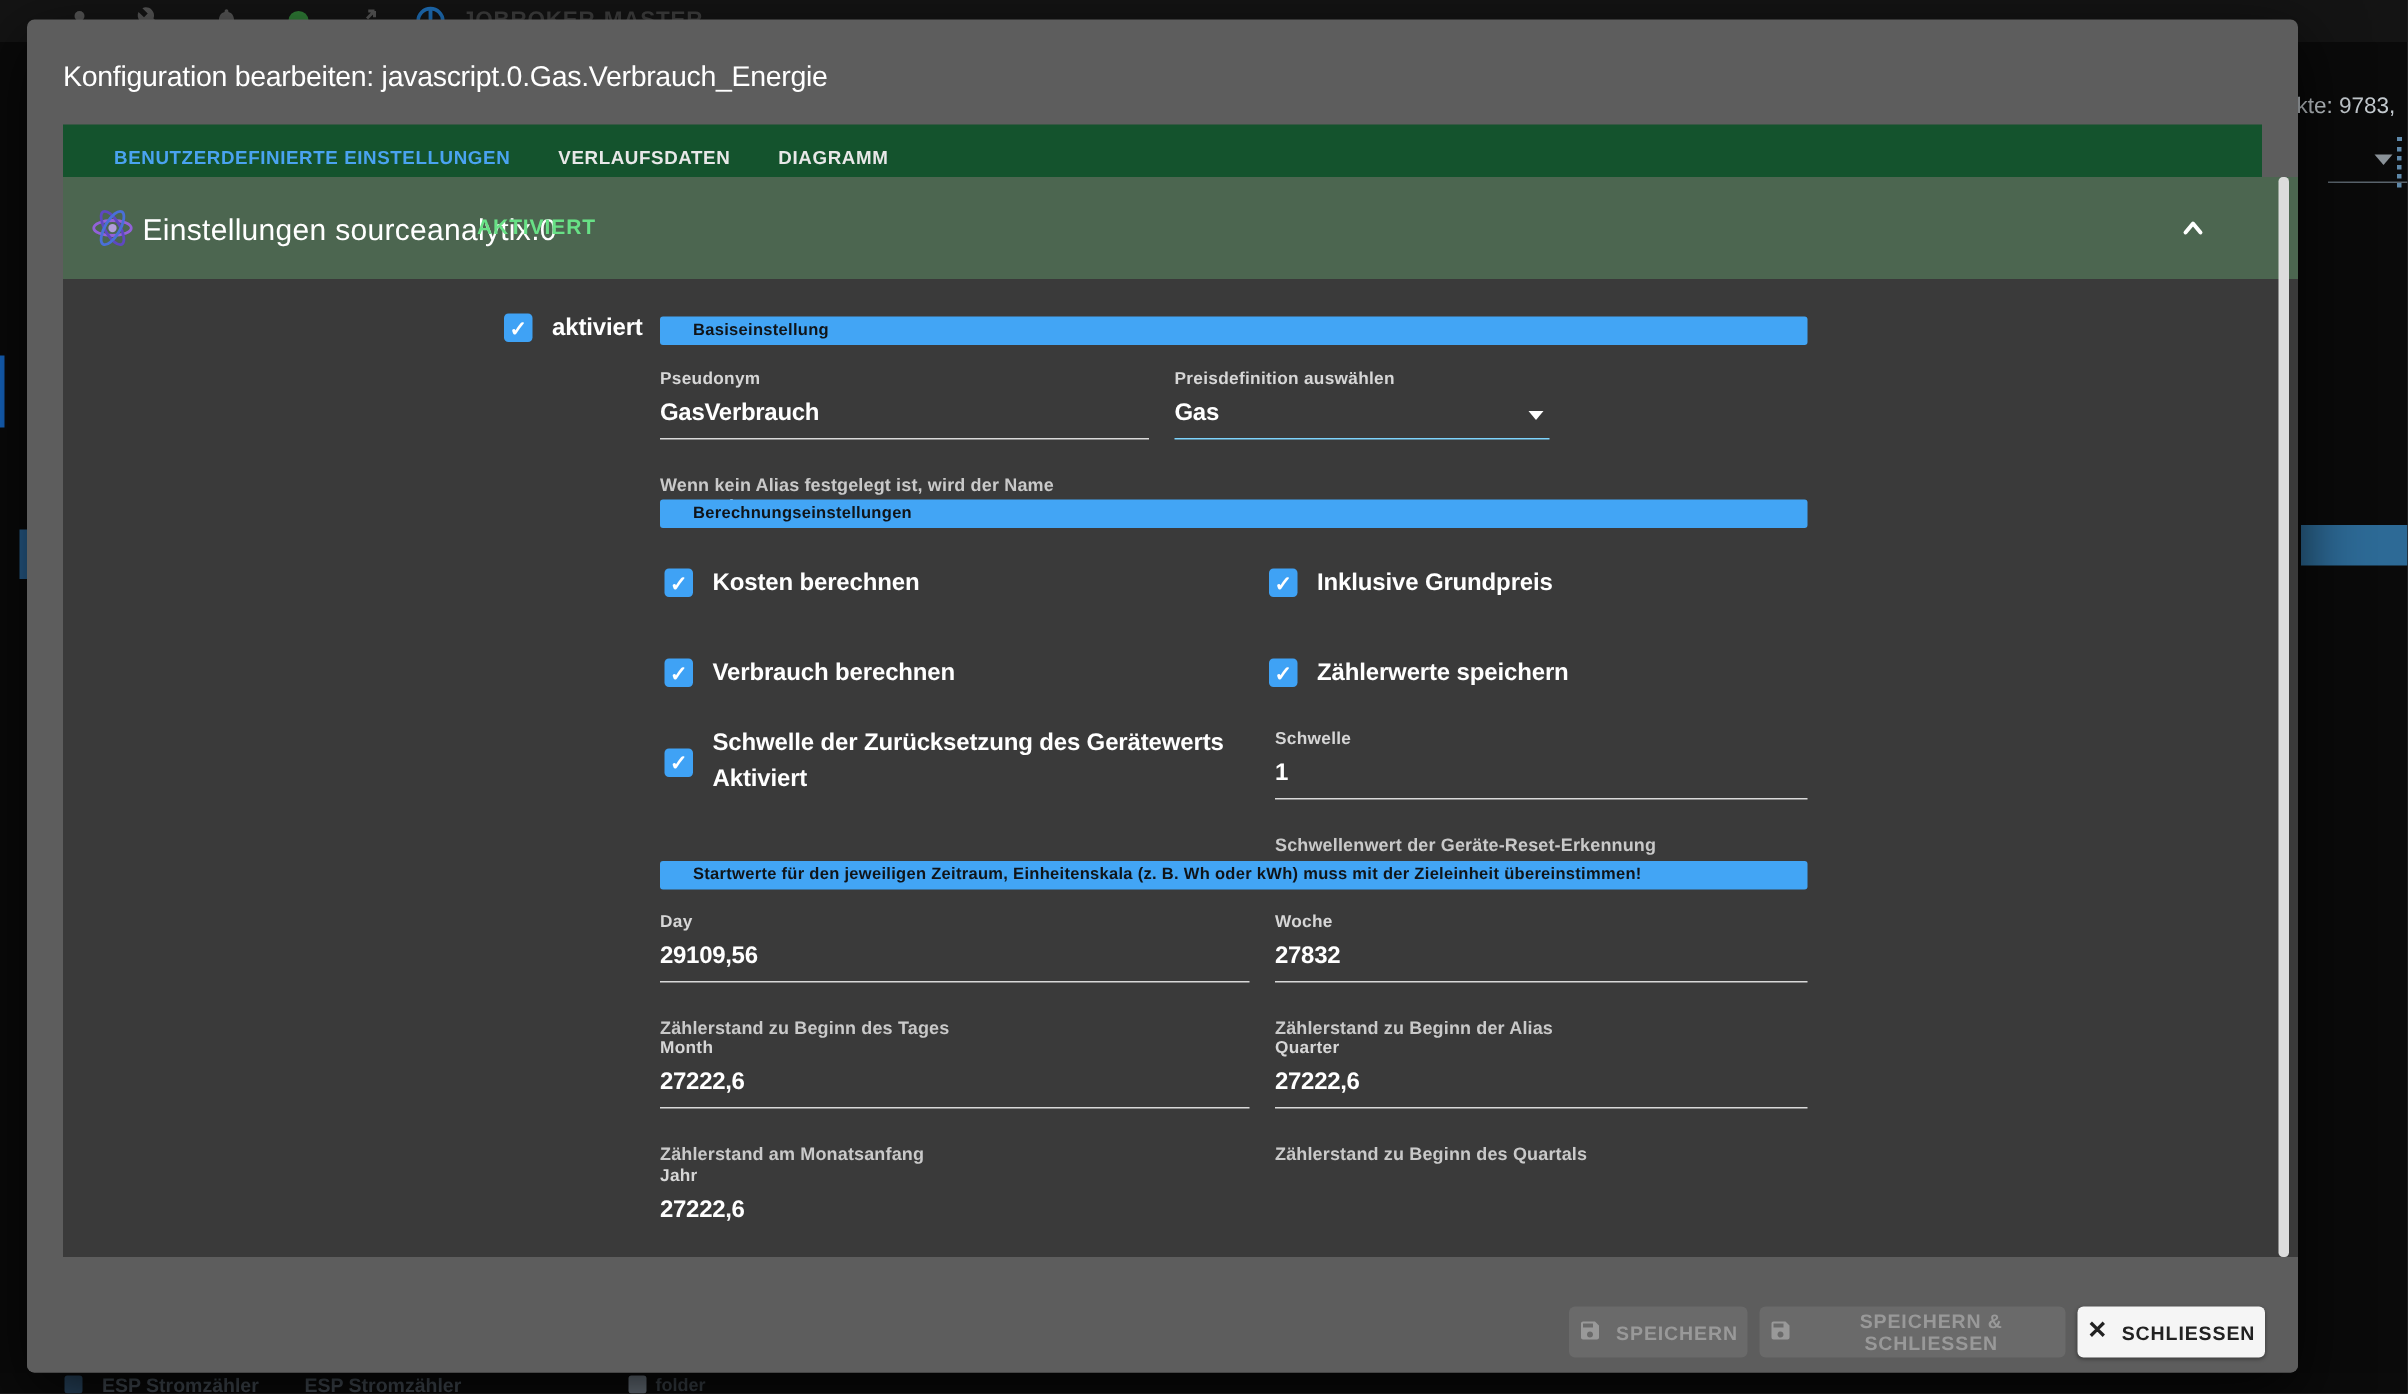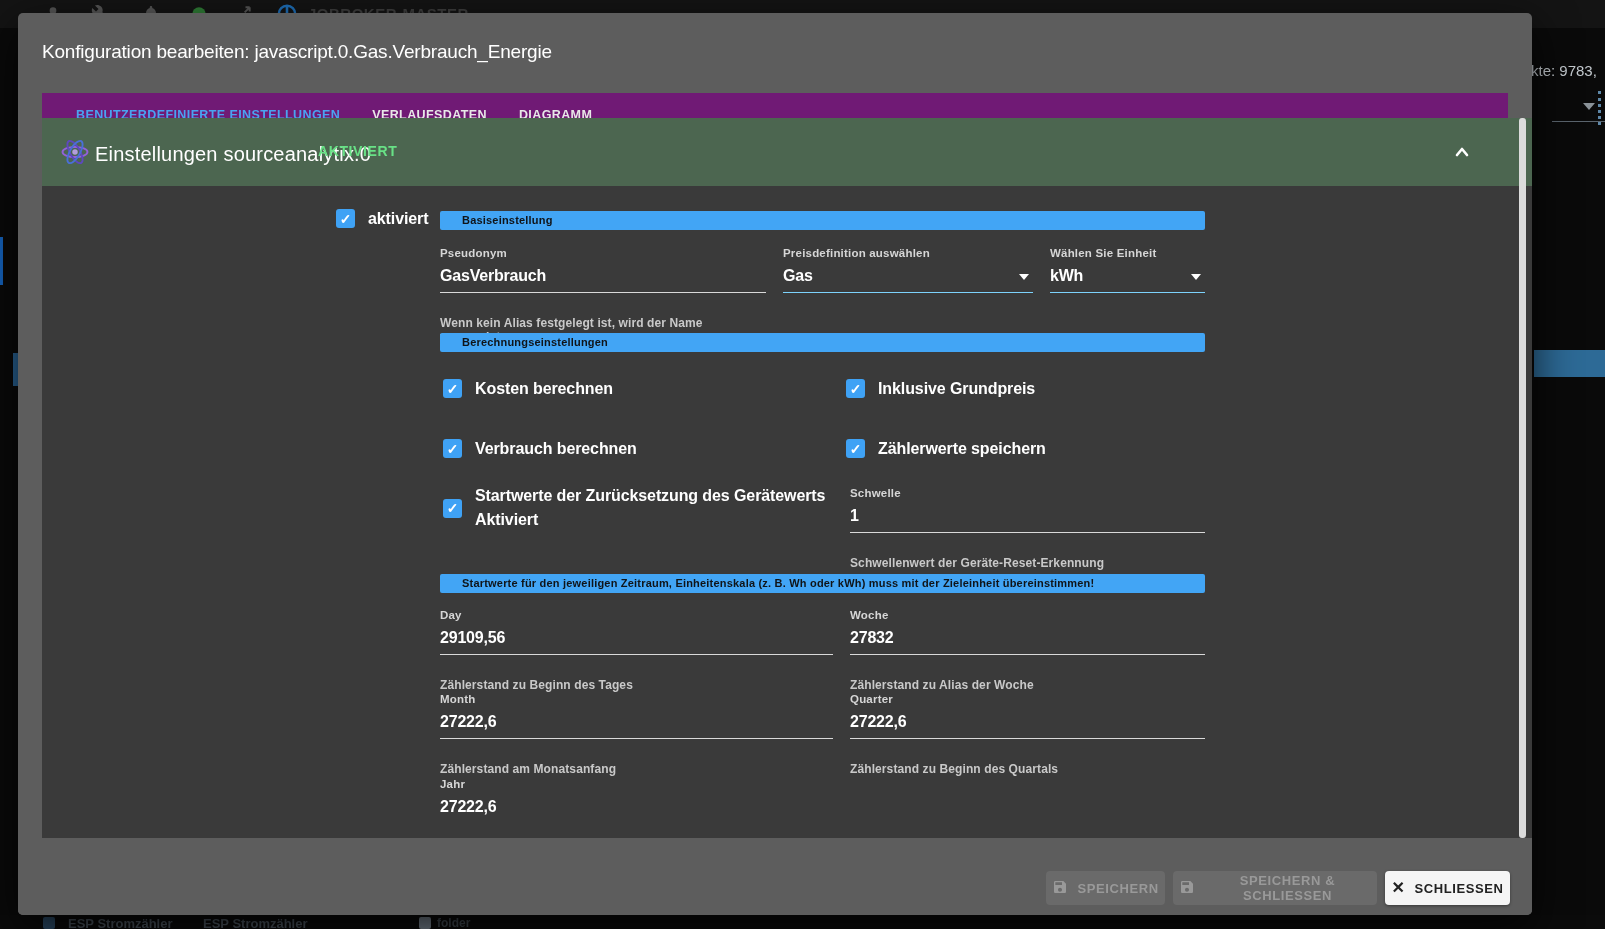--- a/index.html
+++ b/index.html
@@ -21,21 +21,21 @@
   .bg-left-frag2{position:absolute;left:13px;top:353px;width:6px;height:33px;background:#2a6496;}
   .bg-bottomrow{position:absolute;left:0;top:915px;right:0;height:14px;background:#0b0b0b;}
   .br-icon{position:absolute;top:2px;width:12px;height:12px;border-radius:2px;}
   .br-text{position:absolute;top:1px;font-size:13px;font-weight:700;color:#49525b;white-space:nowrap;}
 
   
   .dialog{position:absolute;left:18px;top:13px;width:1514px;height:902px;background:#5d5d5d;
           border-radius:5px;box-shadow:0 14px 45px rgba(0,0,0,.75);z-index:10;}
   .dialog-title{position:absolute;left:24px;top:28px;font-size:19px;font-weight:500;color:#fff;letter-spacing:-.2px;}
 
-  .tabbar{position:absolute;left:24px;top:80px;width:1466px;height:43px;background:#701a75;display:flex;align-items:stretch;padding-left:18px;box-sizing:border-box;}
+  .tabbar{position:absolute;left:24px;top:70px;width:1466px;height:43px;background:#14532d;display:flex;align-items:stretch;padding-left:18px;box-sizing:border-box;}
   .tab{display:flex;align-items:center;padding:0 16px;font-size:12.5px;font-weight:700;letter-spacing:.4px;color:#e8e8e8;cursor:pointer;}
   .tab.active{color:#4aa3f0;}
   .tab-underline{position:absolute;left:0;bottom:0;width:268px;height:3px;background:#3d8fd8;}
 
   .scroll-area{position:absolute;left:24px;top:105px;width:1490px;height:720px;background:#3a3a3a;overflow:hidden;}
   .scrollbar{position:absolute;left:1501px;top:105px;width:7px;height:720px;background:#dcdcdc;border-radius:3px;z-index:5;}
 
   
   .banner{position:absolute;left:0;top:0;width:100%;height:68px;background:#4c6650;}
   .banner-icon{position:absolute;left:18px;top:19px;width:30px;height:30px;}
@@ -177,27 +177,20 @@
       </div>
 
       <div class="field" style="left:741px;top:129px;width:250px">
         <div class="flabel">Preisdefinition auswählen</div>
         <div class="fselect">
           <span>Gas</span>
           <span class="sel-caret"></span>
         </div>
       </div>
 
-      <div class="field" style="left:1008px;top:129px;width:155px">
-        <div class="flabel">Wählen Sie Einheit</div>
-        <div class="fselect">
-          <span>kWh</span>
-          <span class="sel-caret"></span>
-        </div>
-      </div>
 
       <div class="secbar" style="top:215px">Berechnungseinstellungen</div>
 
       <div class="cbrow" style="left:401px;top:261px">
         <span class="cbox">
             <span class="ck">✓</span>
           </span>
         <span class="cblabel">Kosten berechnen</span>
       </div>
       <div class="cbrow" style="left:804px;top:261px">
@@ -218,42 +211,42 @@
             <span class="ck">✓</span>
           </span>
         <span class="cblabel">Zählerwerte speichern</span>
       </div>
 
       <div class="cbrow" style="left:401px;top:366px">
         <span class="cbox">
             <span class="ck">✓</span>
           </span>
         <span class="cblabel two">
-          <div>Startwerte der Zurücksetzung des Gerätewerts</div>
+          <div>Schwelle der Zurücksetzung des Gerätewerts</div>
           <div>Aktiviert</div>
         </span>
       </div>
 
       <div class="field" style="left:808px;top:369px;width:355px">
         <div class="flabel">Schwelle</div>
         <input class="finput" value="1" style="">
         <div class="fhelper">Schwellenwert der Geräte-Reset-Erkennung</div>
       </div>
 
       <div class="secbar" style="top:456px">Startwerte für den jeweiligen Zeitraum, Einheitenskala (z. B. Wh oder kWh) muss mit der Zieleinheit übereinstimmen!</div>
 
       <div class="field" style="left:398px;top:491px;width:393px">
         <div class="flabel">Day</div>
         <input class="finput" value="29109,56" style="">
         <div class="fhelper">Zählerstand zu Beginn des Tages</div>
       </div>
       <div class="field" style="left:808px;top:491px;width:355px">
         <div class="flabel">Woche</div>
         <input class="finput" value="27832" style="">
-        <div class="fhelper">Zählerstand zu Alias der Woche</div>
+        <div class="fhelper">Zählerstand zu Beginn der Alias</div>
       </div>
 
       <div class="field" style="left:398px;top:575px;width:393px">
         <div class="flabel">Month</div>
         <input class="finput" value="27222,6" style="">
         <div class="fhelper">Zählerstand am Monatsanfang</div>
       </div>
       <div class="field" style="left:808px;top:575px;width:355px">
         <div class="flabel">Quarter</div>
         <input class="finput" value="27222,6" style="">

